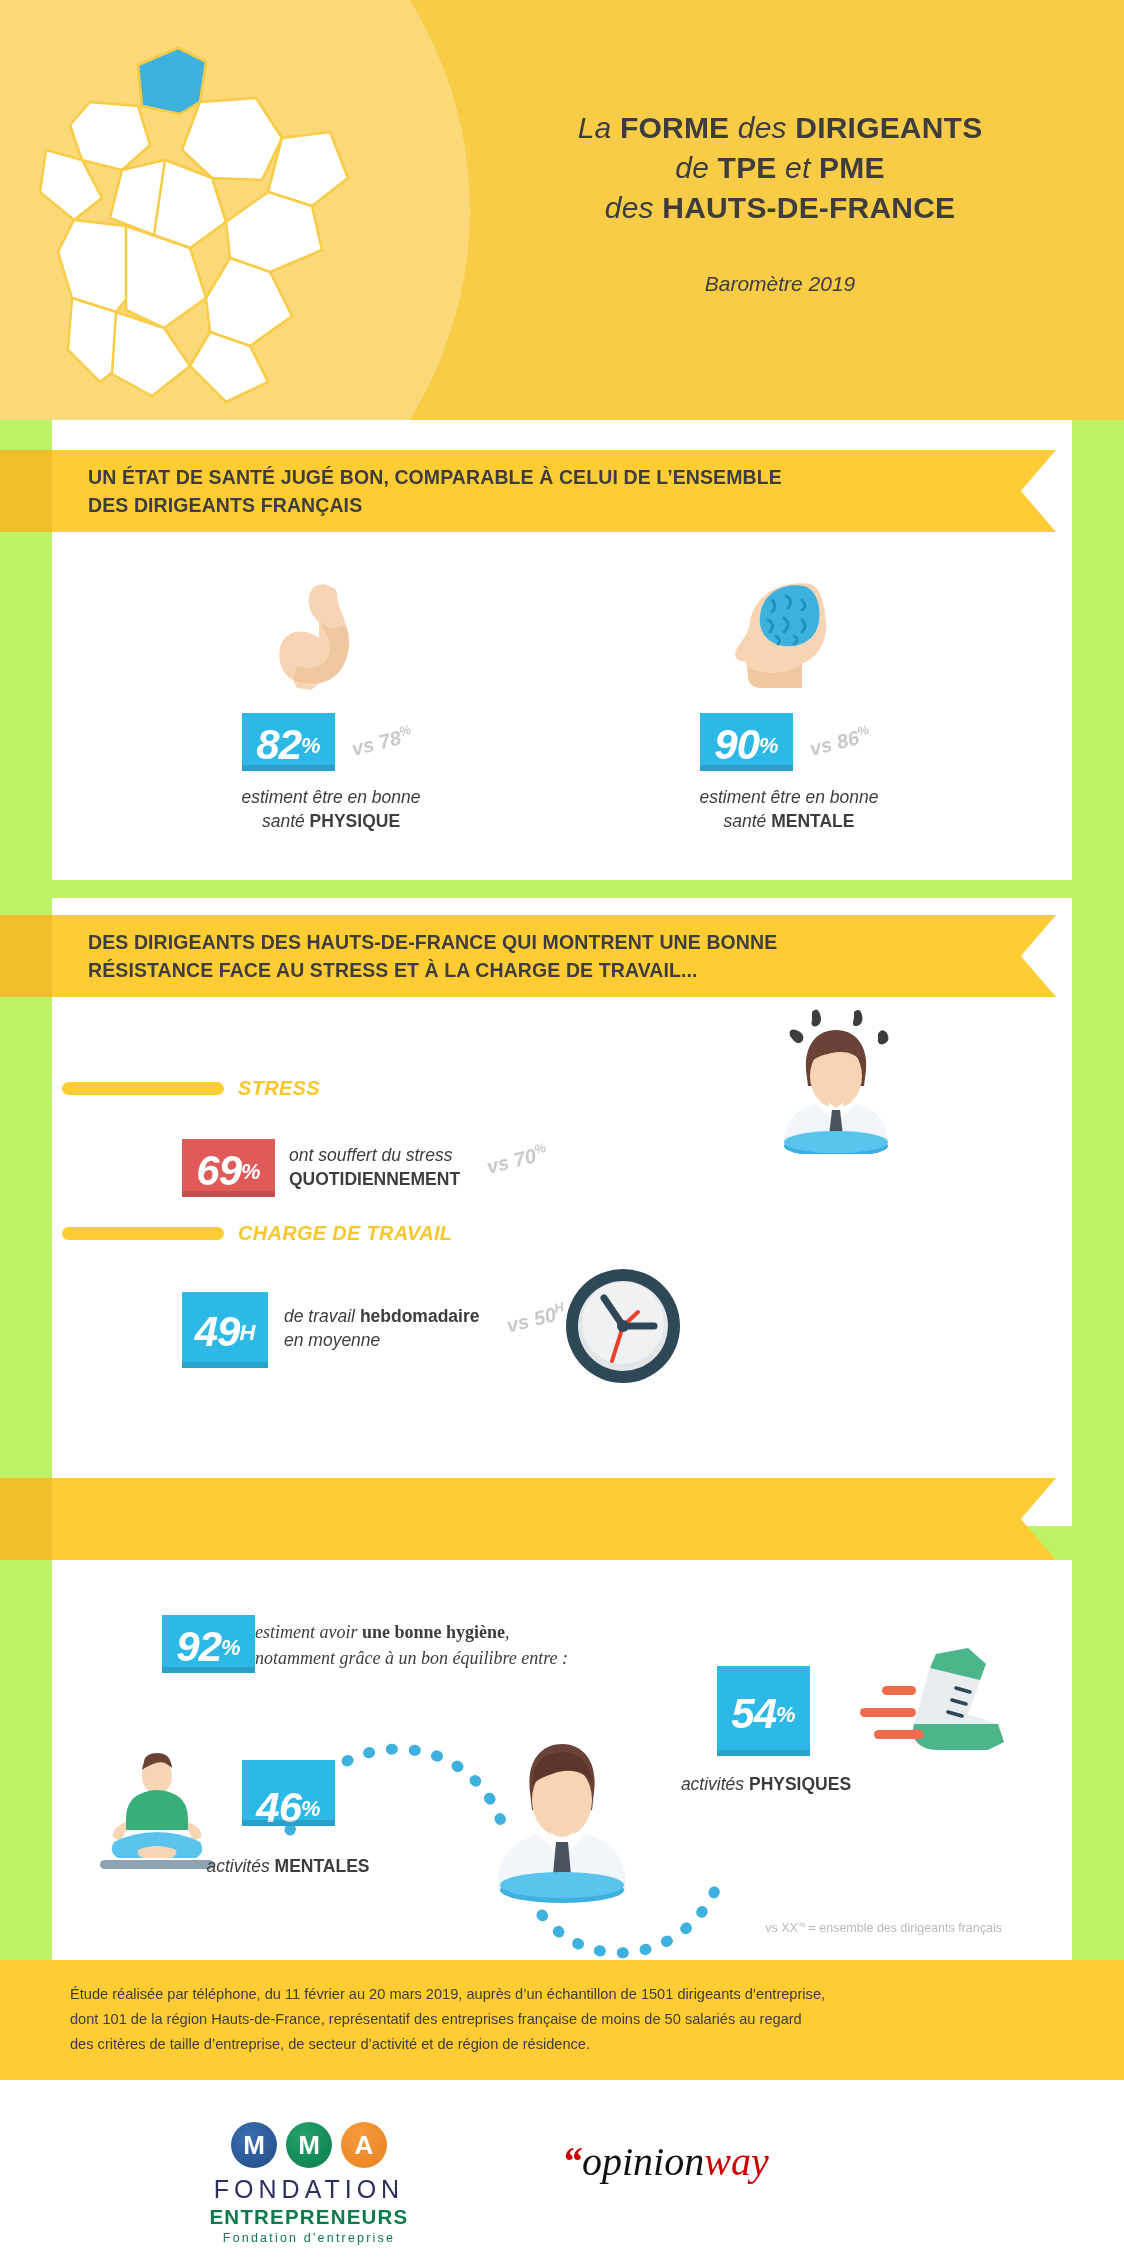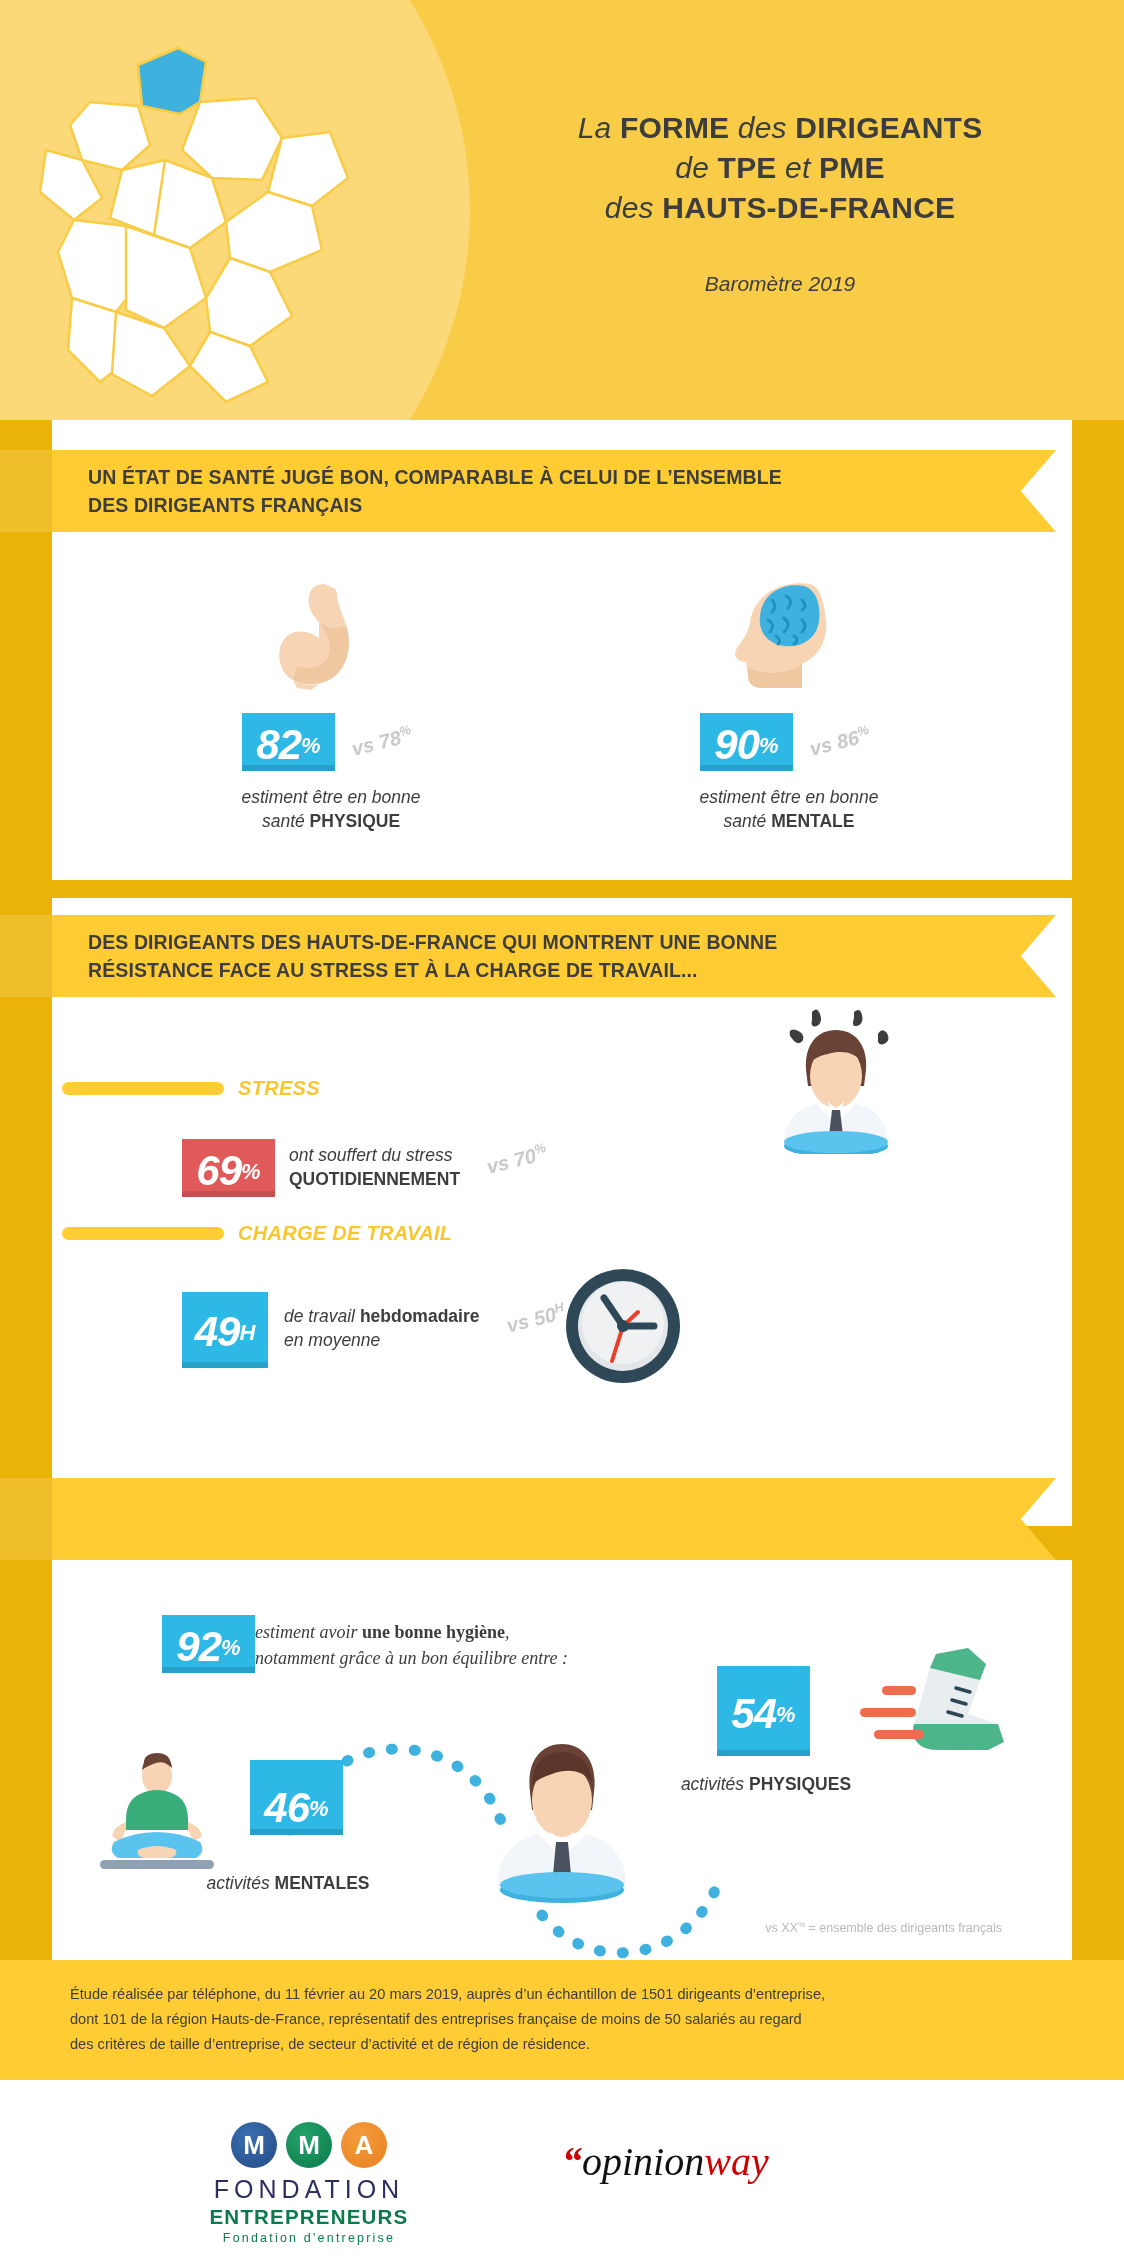--- a/index.html
+++ b/index.html
@@ -7,21 +7,21 @@
     width: 1124px;
     height: 2266px;
     background: #fff;
     font-family: "Liberation Sans", sans-serif;
     overflow: hidden;
   }
   .page {
     position: relative;
     width: 1124px;
     height: 2266px;
-    background: #eab308;
+    background: #bef264;
     overflow: hidden;
   }
 
   
   .header {
     position: absolute;
     left: 0; top: 0;
     width: 1124px; height: 420px;
     background: #F8CC46;
     overflow: hidden;
@@ -442,24 +442,24 @@
       <path d="M50 24 q2 -16 15 -16 q14 0 15 14 q-8 -8 -16 -5 q-9 3 -14 7 Z" fill="#6B4236"></path>
       <path d="M48 48 q17 -8 34 0 q14 6 14 26 L96 84 L34 84 L34 74 q0 -20 14 -26 Z" fill="#3AAE7A"></path>
       <path d="M34 76 q-12 4 -14 14 L28 96 L34 84 Z" fill="#F7D5B4"></path>
       <path d="M96 76 q12 4 14 14 L102 96 L96 84 Z" fill="#F7D5B4"></path>
       <path d="M22 96 q20 -10 43 -10 q23 0 43 10 q6 10 -4 16 L26 112 q-10 -6 -4 -16 Z" fill="#5BC4EE"></path>
       <path d="M46 104 q19 -8 38 0 q2 6 -6 8 L52 112 q-8 -2 -6 -8 Z" fill="#F7D5B4"></path>
       <rect x="8" y="114" width="114" height="9" rx="4.5" fill="#8EA2B3"></rect>
     </svg>
 
     <div style="position:absolute;left:190px;top:200px;">
-      <div class="badge" style="width:93px;height:75px;padding-top:24px;margin-left:8px;">
+      <div class="badge" style="width:93px;height:66px;padding-top:24px;">
         <span class="num">46</span><span class="sup">%</span>
       </div>
-      <div class="cap" style="text-align:center;width:180px;margin-left:-44px;margin-top:36px;">
+      <div class="cap" style="text-align:center;width:180px;margin-left:-44px;margin-top:28px;">
         <span>activités </span><b>MENTALES</b>
       </div>
     </div>
 
     <svg style="position:absolute;left:430px;top:170px;width:160px;height:175px" viewBox="0 0 160 175">
       <path d="M48 62 C44 30 60 14 80 14 C100 14 116 30 112 62 L110 80 L50 80 Z" fill="#6B4236"></path>
       <ellipse cx="80" cy="70" rx="30" ry="37" fill="#F7D5B4"></ellipse>
       <path d="M50 56 C50 32 64 22 80 22 C96 22 110 34 110 52 C100 40 86 38 70 44 C58 48 52 52 50 56 Z" fill="#5C362B"></path>
       <path d="M56 104 L80 128 L104 104 C126 110 142 124 144 150 L144 162 L16 162 L16 150 C18 124 34 110 56 104 Z" fill="#F2F6FA"></path>
       <path d="M68 102 L80 132 L92 102 L80 110 Z" fill="#FFFFFF"></path>

